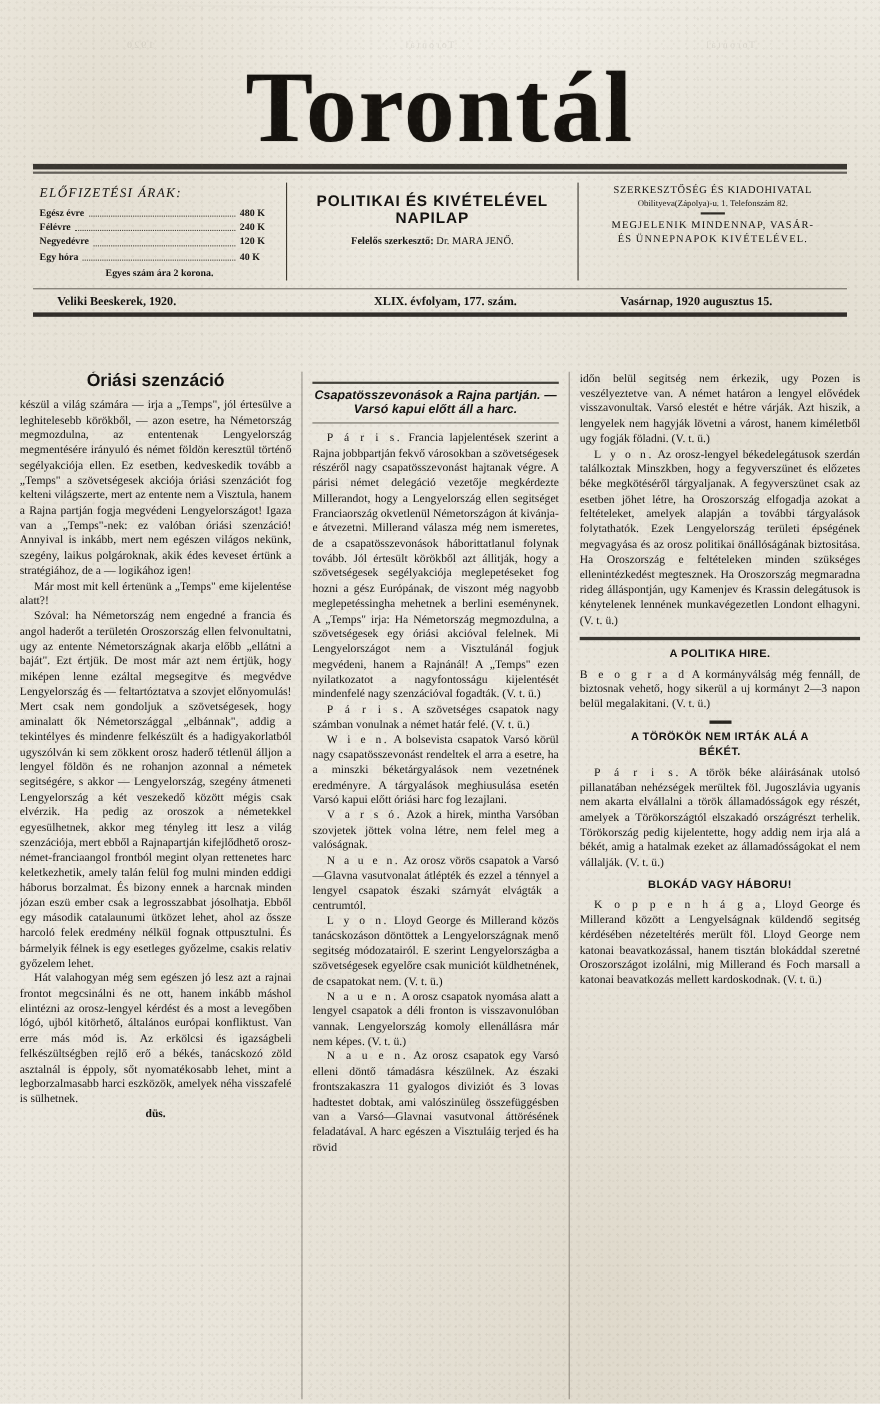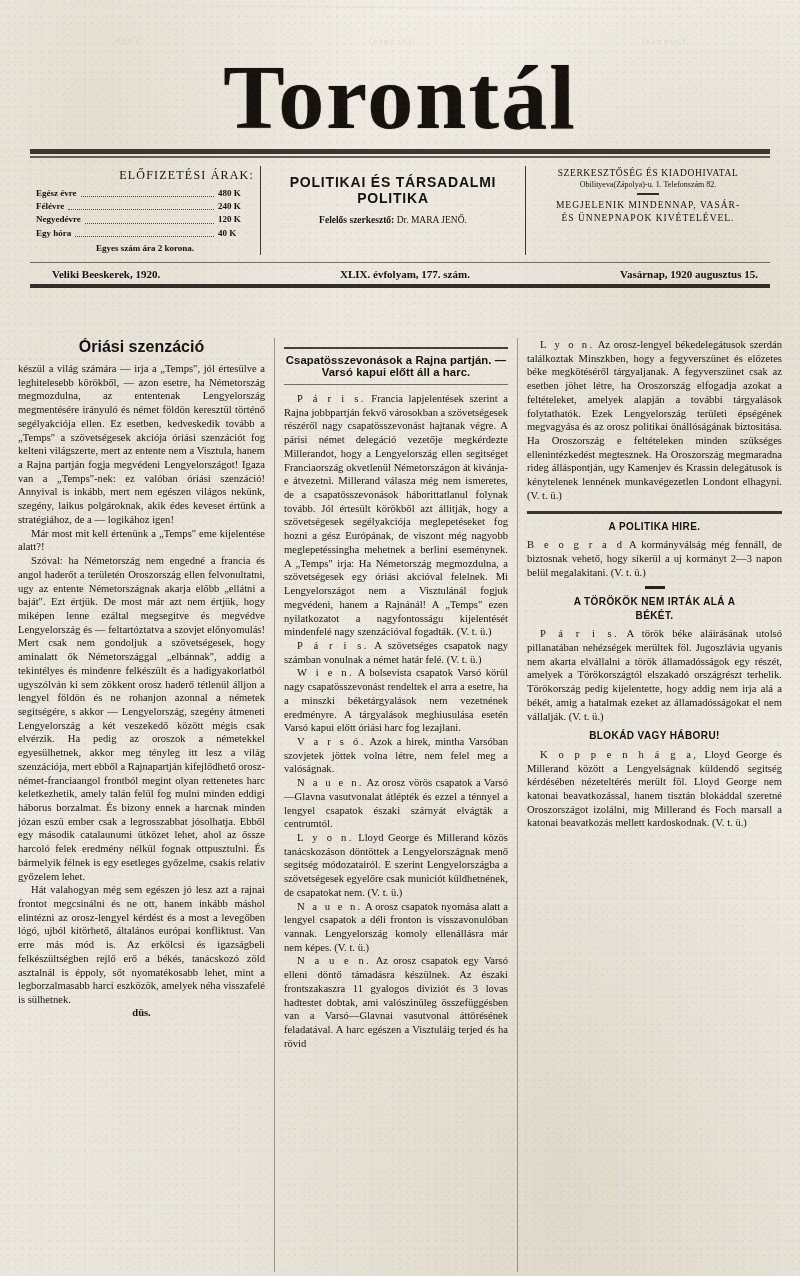--- a/index.html
+++ b/index.html
@@ -50,62 +50,62 @@
 
   
   .infobar{
     display:flex;margin:8px 30px 0;align-items:stretch;
     font-size:9px;
   }
   .info-col{padding:2px 6px;}
   .info-left{width:218px;}
   .info-mid{flex:1;border-left:1px solid #3b372f;border-right:1px solid #3b372f;text-align:center;padding-top:8px;}
   .info-right{width:232px;}
-  .prices-title{text-align:right;font-size:12px;letter-spacing:1.2px;margin-bottom:4px;}
+  .prices-title{text-align:left;font-size:12px;letter-spacing:1.2px;margin-bottom:4px;font-style:italic;}
   .price-row{display:flex;font-size:9px;line-height:1.45;}
   .price-label{font-weight:700;text-align:right;}
   .price-dots{flex:1;border-bottom:1px dotted #4a463d;margin:0 4px 3px;}
   .price-val{font-weight:700;width:36px;text-align:left;}
   .single{text-align:center;font-weight:700;font-size:9px;margin-top:3px;}
   .mid-title{font-family:"Liberation Sans",sans-serif;font-weight:700;font-size:14px;letter-spacing:.8px;}
   .mid-editor{font-size:9.5px;margin-top:9px;}
   .mid-editor b{font-weight:700;}
   .r-line1{font-size:9.5px;letter-spacing:.6px;}
   .r-line2{font-size:8px;margin-top:2px;}
   .r-dash{margin:4px auto;width:22px;height:2px;background:#2e2b25;}
   .r-line3{font-size:9.5px;letter-spacing:1px;line-height:1.35;}
 
   .rule-thin{margin:7px 30px 0;height:1px;background:#4a463d;opacity:.75;}
 
   
   .datebar{display:flex;margin:5px 30px 0;font-size:11px;font-weight:700;}
   .datebar div:nth-child(1){width:250px;text-align:left;padding-left:22px;}
   .datebar div:nth-child(2){flex:1;text-align:center;}
-  .datebar div:nth-child(3){width:250px;text-align:right;padding-right:12px;}
+  .datebar div:nth-child(3){width:250px;text-align:center;padding-right:12px;}
   .rule-heavy{margin:4px 30px 0;height:4px;background:#1d1a16;opacity:.9;}
 
   
   .cols{position:absolute;top:338px;left:18px;right:18px;bottom:4px;display:flex;}
   .col{overflow:hidden;}
   .col1{width:247px;padding-right:9px;border-right:1px solid rgba(60,56,48,.45);}
   .col2{flex:1;padding:0 9px;border-right:1px solid rgba(60,56,48,.45);}
   .col3{width:255px;padding-left:9px;}
 
   .hl-title{
     font-family:"Liberation Sans",sans-serif;
     font-weight:700;font-size:16px;text-align:center;margin-bottom:6px;
   }
   .headline{
     font-size:25.5px;line-height:1.12;font-weight:700;text-align:center;
     letter-spacing:-.2px;margin:2px 0 0;
   }
   .hrule{height:2px;background:#26231d;margin:9px 0 5px;opacity:.85;}
   .subhead{
     font-family:"Liberation Sans",sans-serif;
-    font-size:11.3px;font-weight:700;text-align:center;letter-spacing:.1px;
+    font-size:11.3px;font-weight:700;text-align:center;letter-spacing:.1px;font-style:italic;
   }
   .subrule{height:1px;background:#3a372f;margin:6px 0 7px;opacity:.7;}
 
   p.body{
     margin:0 0 0;font-size:10.6px;line-height:1.295;
     text-align:justify;text-indent:13px;
     -webkit-hyphens:auto;hyphens:auto;
   }
   p.body.noind{text-indent:0;}
   .dateline{letter-spacing:2.3px;}
@@ -173,21 +173,21 @@
         <div class="price-row">
           <span class="price-label">Egy hóra</span>
           <span class="price-dots"></span>
           <span class="price-val">40 K</span>
         </div>
 
         <div class="single">Egyes szám ára 2 korona.</div>
       </div>
 
       <div class="info-col info-mid">
-        <div class="mid-title">POLITIKAI ÉS TÁRSADALMI POLITIKA</div>
+        <div class="mid-title">POLITIKAI ÉS KIVÉTELÉVEL NAPILAP</div>
         <div class="mid-editor">
           <b>Felelős szerkesztő:</b>
           <span>Dr. MARA JENŐ.</span>
         </div>
       </div>
 
       <div class="info-col info-right">
         <div class="r-line1">SZERKESZTŐSÉG ÉS KIADOHIVATAL</div>
         <div class="r-line2">Obilityeva(Zápolya)-u. 1. Telefonszám 82.</div>
         <div class="r-dash"></div>
@@ -243,20 +243,21 @@
       </p>
       <p class="body">
         <span class="dateline">N a u e n.</span><span> A orosz csapatok nyomása alatt a lengyel csapatok a déli fronton is visszavonulóban vannak. Lengyelország komoly ellenállásra már nem képes. (V. t. ü.)</span>
       </p>
       <p class="body">
         <span class="dateline">N a u e n.</span><span> Az orosz csapatok egy Varsó elleni döntő támadásra készülnek. Az északi frontszakaszra 11 gyalogos diviziót és 3 lovas hadtestet dobtak, ami valószinüleg összefüggésben van a Varsó—Glavnai vasutvonal áttörésének feladatával. A harc egészen a Visztuláig terjed és ha rövid</span>
       </p>
     </div>
 
     <div class="col col3">
+      <p class="body noind">időn belül segitség nem érkezik, ugy Pozen is veszélyeztetve van. A német határon a lengyel elővédek visszavonultak. Varsó elestét e hétre várják. Azt hiszik, a lengyelek nem hagyják lövetni a várost, hanem kiméletből ugy fogják föladni. (V. t. ü.)</p>
 
       <p class="body">
         <span class="dateline">L y o n.</span><span> Az orosz-lengyel békedelegátusok szerdán találkoztak Minszkben, hogy a fegyverszünet és előzetes béke megkötéséről tárgyaljanak. A fegyverszünet csak az esetben jöhet létre, ha Oroszország elfogadja azokat a feltételeket, amelyek alapján a további tárgyalások folytathatók. Ezek Lengyelország területi épségének megvagyása és az orosz politikai önállóságának biztositása. Ha Oroszország e feltételeken minden szükséges ellenintézkedést megtesznek. Ha Oroszország megmaradna rideg álláspontján, ugy Kamenjev és Krassin delegátusok is kénytelenek lennének munkavégezetlen Londont elhagyni. (V. t. ü.)</span>
       </p>
 
       <div class="sec-rule"></div>
       <div class="sec-head">A POLITIKA HIRE.</div>
       <p class="body noind">
         <span class="dateline">B e o g r a d</span><span>  A kormányválság még fennáll, de biztosnak vehető, hogy sikerül a uj kormányt 2—3 napon belül megalakitani. (V. t. ü.)</span>
       </p>

